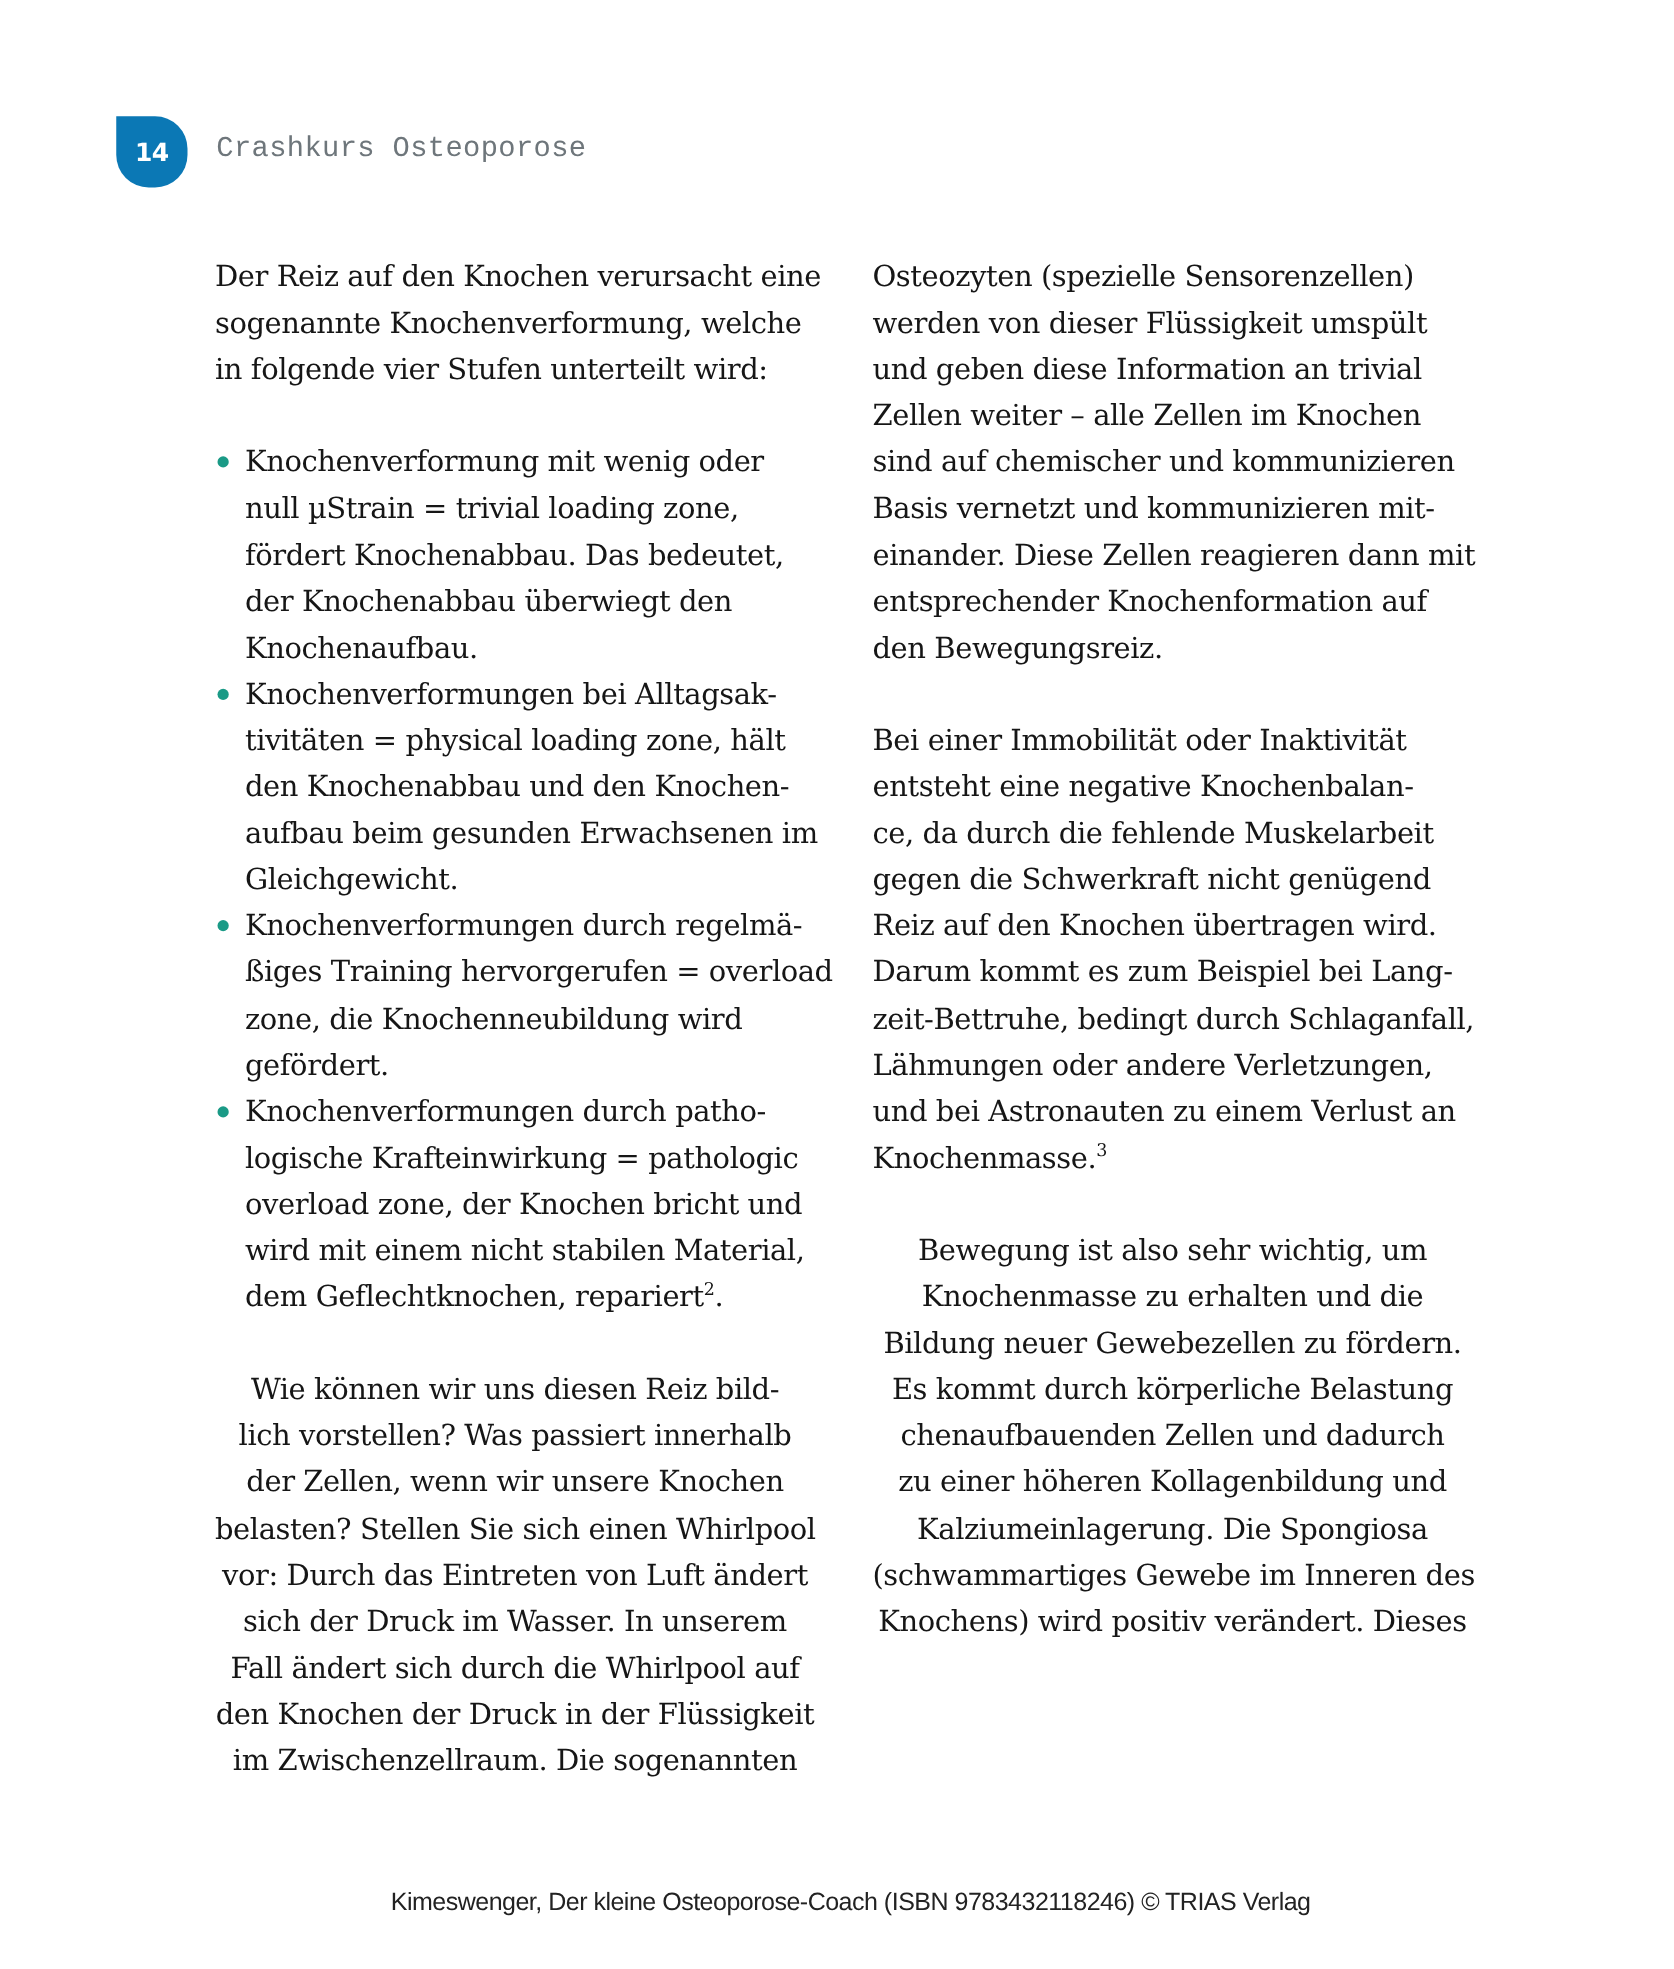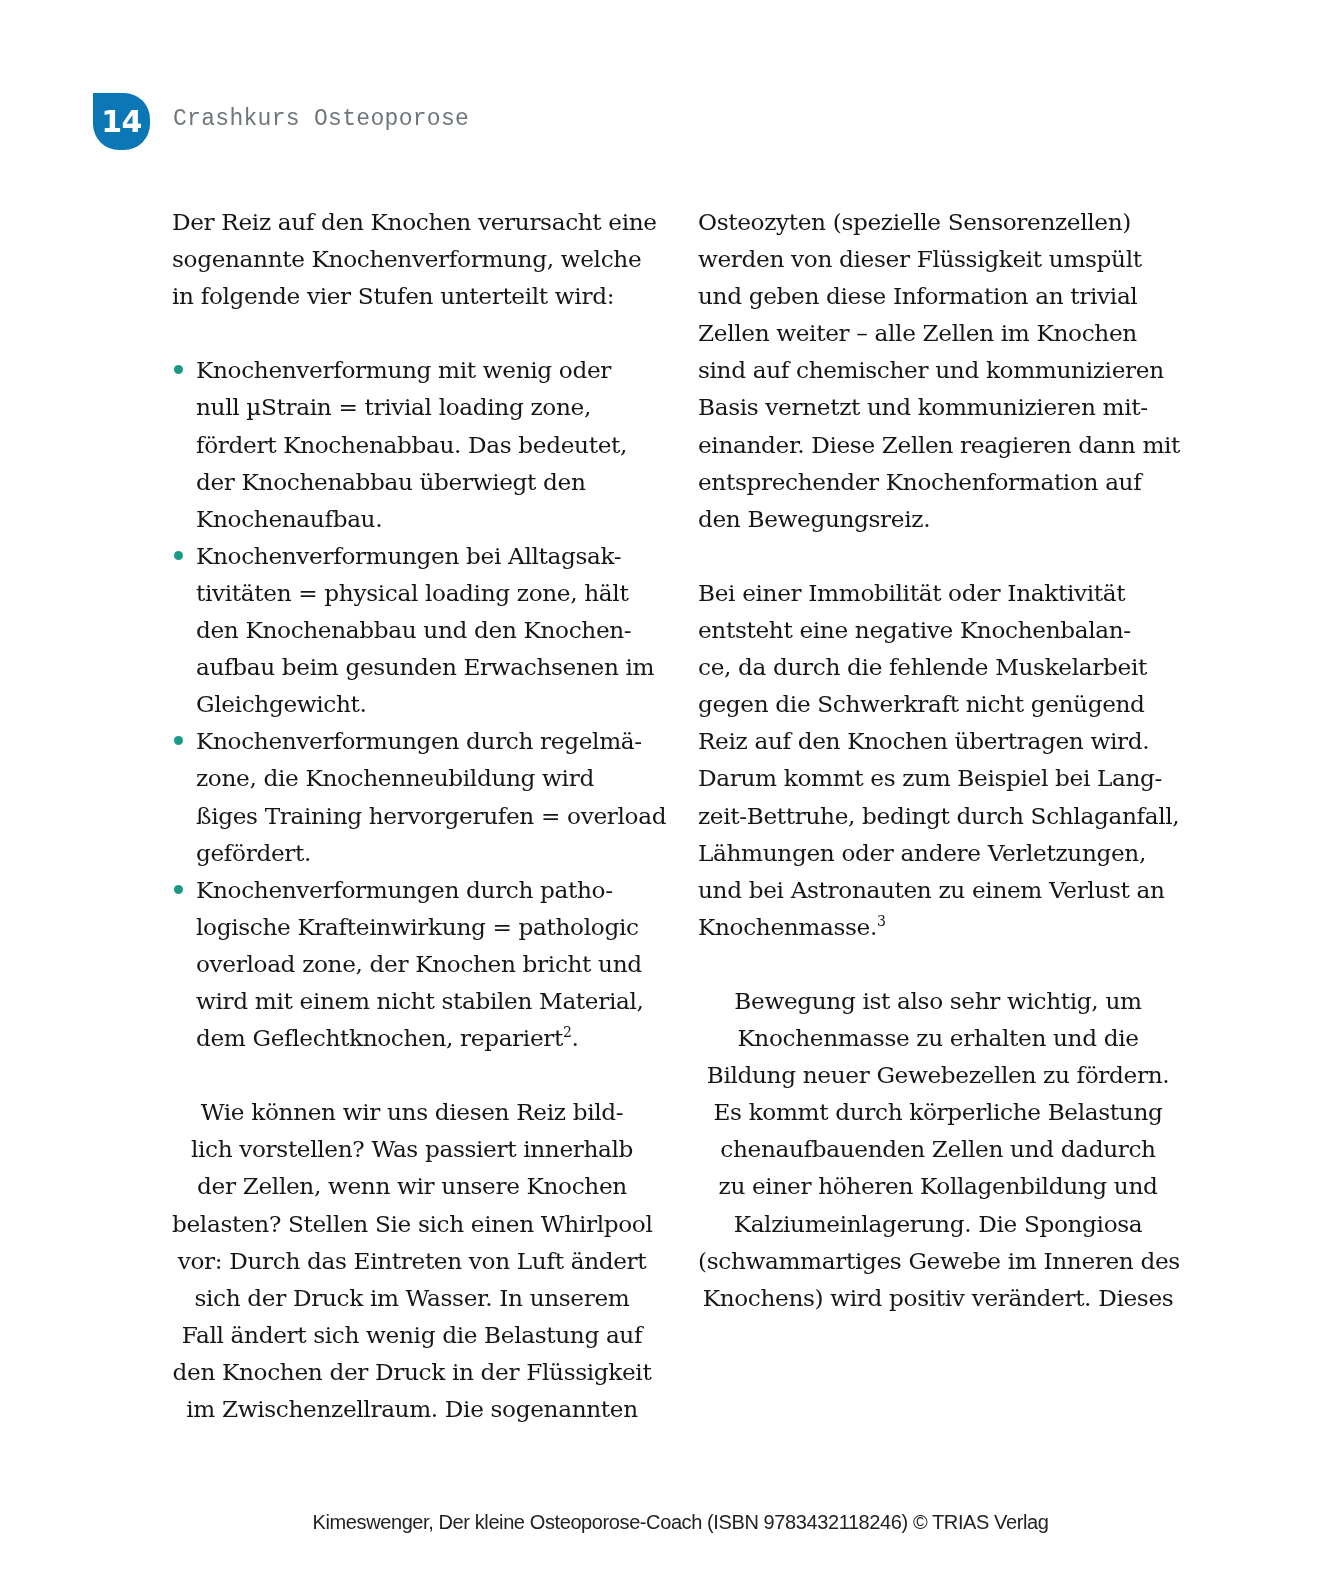--- a/index.html
+++ b/index.html
@@ -1,21 +1,21 @@
 <!DOCTYPE html>
 <html><head>
   <meta charset="utf-8">
   <style>
     html, body { margin: 0; padding: 0; background: #ffffff; }
     body { width: 1339px; height: 1575px; position: relative; overflow: hidden; }
     .page-badge {
       position: absolute; left: 93px; top: 93px; width: 57px; height: 57px;
       background: #0b78b5; color: #ffffff;
       border-radius: 0 26px 26px 26px;
-      font-family: "DejaVu Sans", sans-serif; font-size: 30px; font-weight: bold;
+      font-family: "DejaVu Sans", sans-serif; font-size: 20px; font-weight: bold;
       display: flex; align-items: center; justify-content: center;
       letter-spacing: -0.5px;
     }
     .running-head {
       position: absolute; left: 173px; top: 106px;
       font-family: Liberation Mono, monospace; font-size: 23px; color: #6e767b;
       letter-spacing: 0.3px;
     }
     .col {
       position: absolute; top: 203px;
@@ -67,41 +67,41 @@
       <span class="bullet-dot"></span>
       <span class="line">Knochenverformungen bei Alltagsak-</span>
       <span class="line">tivitäten = physical loading zone, hält</span>
       <span class="line">den Knochenabbau und den Knochen-</span>
       <span class="line">aufbau beim gesunden Erwachsenen im</span>
       <span class="line">Gleichgewicht.</span>
     </li>
     <li>
       <span class="bullet-dot"></span>
       <span class="line">Knochenverformungen durch regelmä-</span>
+      <span class="line">ßiges Training hervorgerufen = overload</span>
       <span class="line">zone, die Knochenneubildung wird</span>
-      <span class="line">ßiges Training hervorgerufen = overload</span>
       <span class="line">gefördert.</span>
     </li>
     <li>
       <span class="bullet-dot"></span>
       <span class="line">Knochenverformungen durch patho-</span>
       <span class="line">logische Krafteinwirkung = pathologic</span>
       <span class="line">overload zone, der Knochen bricht und</span>
       <span class="line">wird mit einem nicht stabilen Material,</span>
       <span class="line"><span>dem Geflechtknochen, repariert</span><sup>2</sup><span>.</span></span>
     </li>
   </ul>
   <div class="para">
     <span class="line">Wie können wir uns diesen Reiz bild-</span>
     <span class="line">lich vorstellen? Was passiert innerhalb</span>
     <span class="line">der Zellen, wenn wir unsere Knochen</span>
     <span class="line">belasten? Stellen Sie sich einen Whirlpool</span>
     <span class="line">vor: Durch das Eintreten von Luft ändert</span>
     <span class="line">sich der Druck im Wasser. In unserem</span>
-    <span class="line">Fall ändert sich wenig die Belastung auf</span>
+    <span class="line">Fall ändert sich durch die Whirlpool auf</span>
     <span class="line">den Knochen der Druck in der Flüssigkeit</span>
     <span class="line">im Zwischenzellraum. Die sogenannten</span>
   </div>
 </div>
 
 <div class="col col-right">
   <div class="para">
     <span class="line">Osteozyten (spezielle Sensorenzellen)</span>
     <span class="line">werden von dieser Flüssigkeit umspült</span>
     <span class="line">und geben diese Information an trivial</span>

